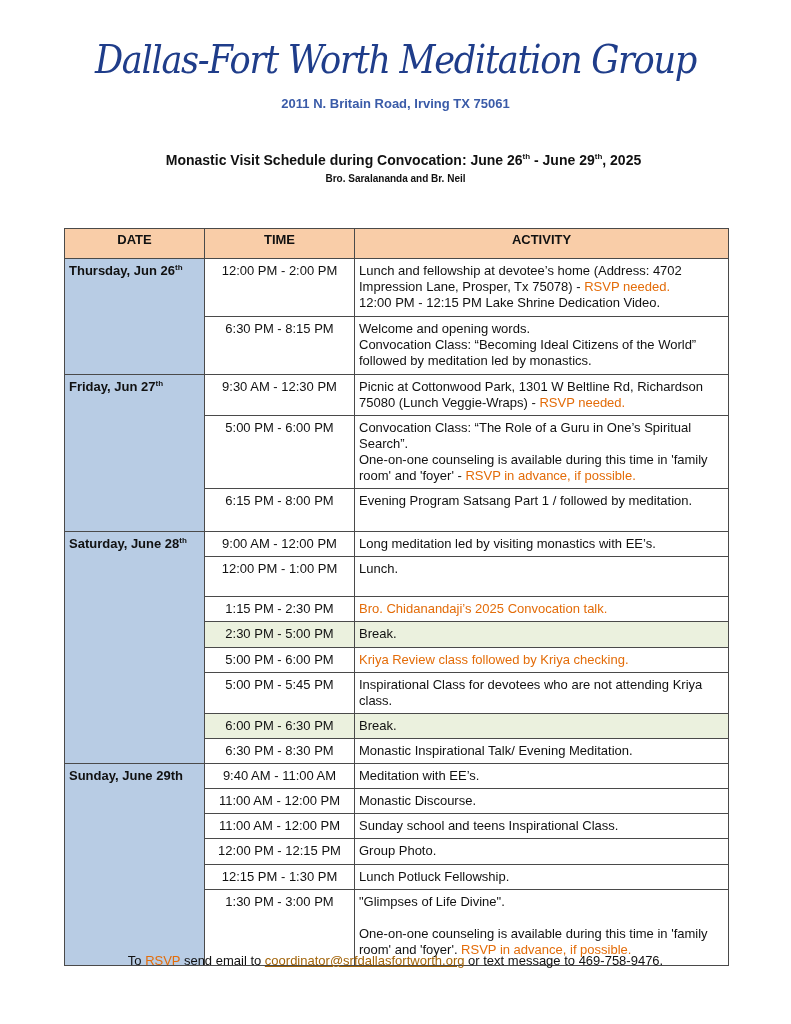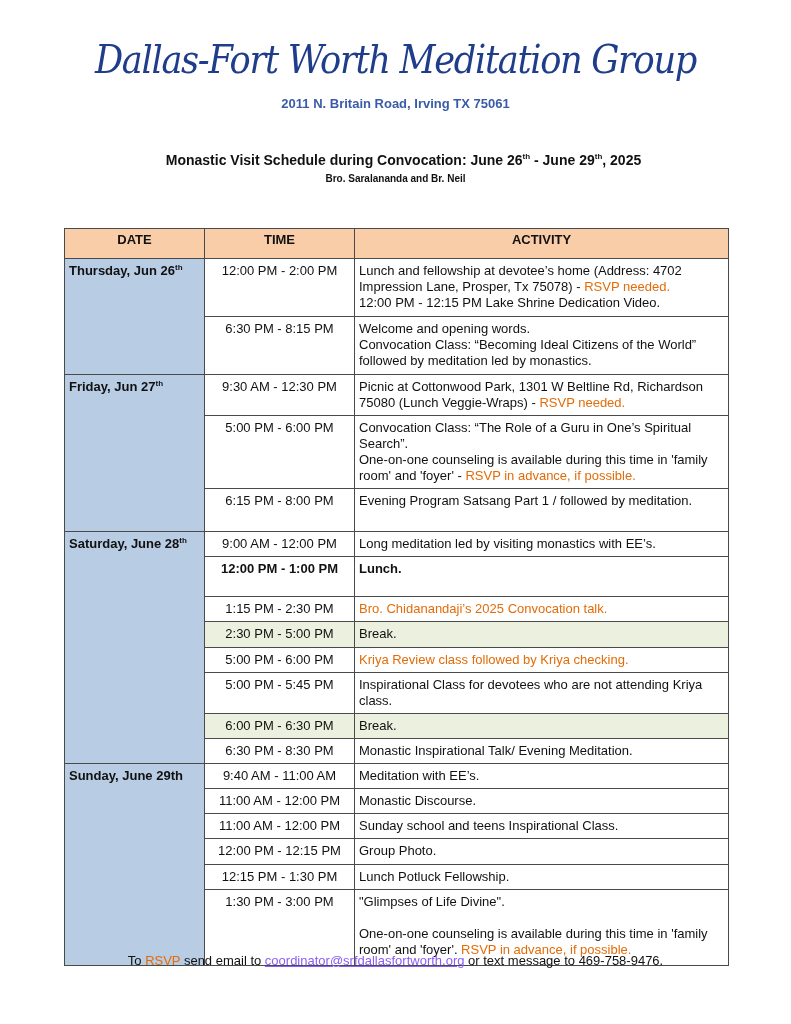--- a/index.html
+++ b/index.html
@@ -20,21 +20,21 @@
                 border-collapse: collapse; table-layout: fixed; font-size: 13px; }
   table.sched td, table.sched th { border: 1px solid #4a4a4a; padding: 4px; vertical-align: top; }
   table.sched th { background: #f9cda8; height: 30px; font-weight: bold; font-size: 13px;
                    text-align: center; vertical-align: top; padding-top: 3px; box-sizing: border-box; }
   td.date { background: #b8cce4; font-weight: bold; padding: 3px 0 0 3px; font-size: 13px; margin-left: 33px; }
   td.time { text-align: center; padding-top: 3px; white-space: nowrap; }
   td.act { padding: 3px 0 0 2px; line-height: 16px; }
   tr.break td.time, tr.break td.act { background: #ebf1de; }
   .orange { color: #e36c09; }
   .footer { position: absolute; left: 0; top: 953px; width: 791px; text-align: center; font-size: 13px; }
-  .footer a { color: #8b5cf6; text-decoration: underline; }
+  .footer a { color: #a16207; text-decoration: underline; }
 </style>
 </head>
 <body>
 
 <div class="org-title">Dallas-Fort Worth Meditation Group</div>
 <div class="org-address">2011 N. Britain Road, Irving TX 75061</div>
 
 <div class="sched-title"><span>Monastic Visit Schedule during Convocation: June 26</span><sup>th</sup><span> - June 29</span><sup>th</sup><span>, 2025</span></div>
 <div class="sched-sub">Bro. Saralananda and Br. Neil</div>
 
@@ -72,21 +72,21 @@
       </tr>
       <tr style="height: 43px;">
         <td class="time">6:15 PM - 8:00 PM</td>
         <td class="act"><span>Evening Program Satsang Part 1 / followed by meditation.</span></td>
       </tr>
       <tr style="height: 23px;">
         <td class="date" rowspan="8"><span>Saturday, June 28</span><sup>th</sup></td>
         <td class="time">9:00 AM - 12:00 PM</td>
         <td class="act"><span>Long meditation led by visiting monastics with EE’s.</span></td>
       </tr>
-      <tr style="height: 40px; font-weight: bold;">
+      <tr style="height: 40px;">
         <td class="time">12:00 PM - 1:00 PM</td>
         <td class="act"><span>Lunch.</span></td>
       </tr>
       <tr style="height: 23px;">
         <td class="time">1:15 PM - 2:30 PM</td>
         <td class="act"><span class="orange">Bro. Chidanandaji’s 2025 Convocation talk.</span></td>
       </tr>
       <tr class="break" style="height: 26px;">
         <td class="time">2:30 PM - 5:00 PM</td>
         <td class="act"><span>Break.</span></td>

